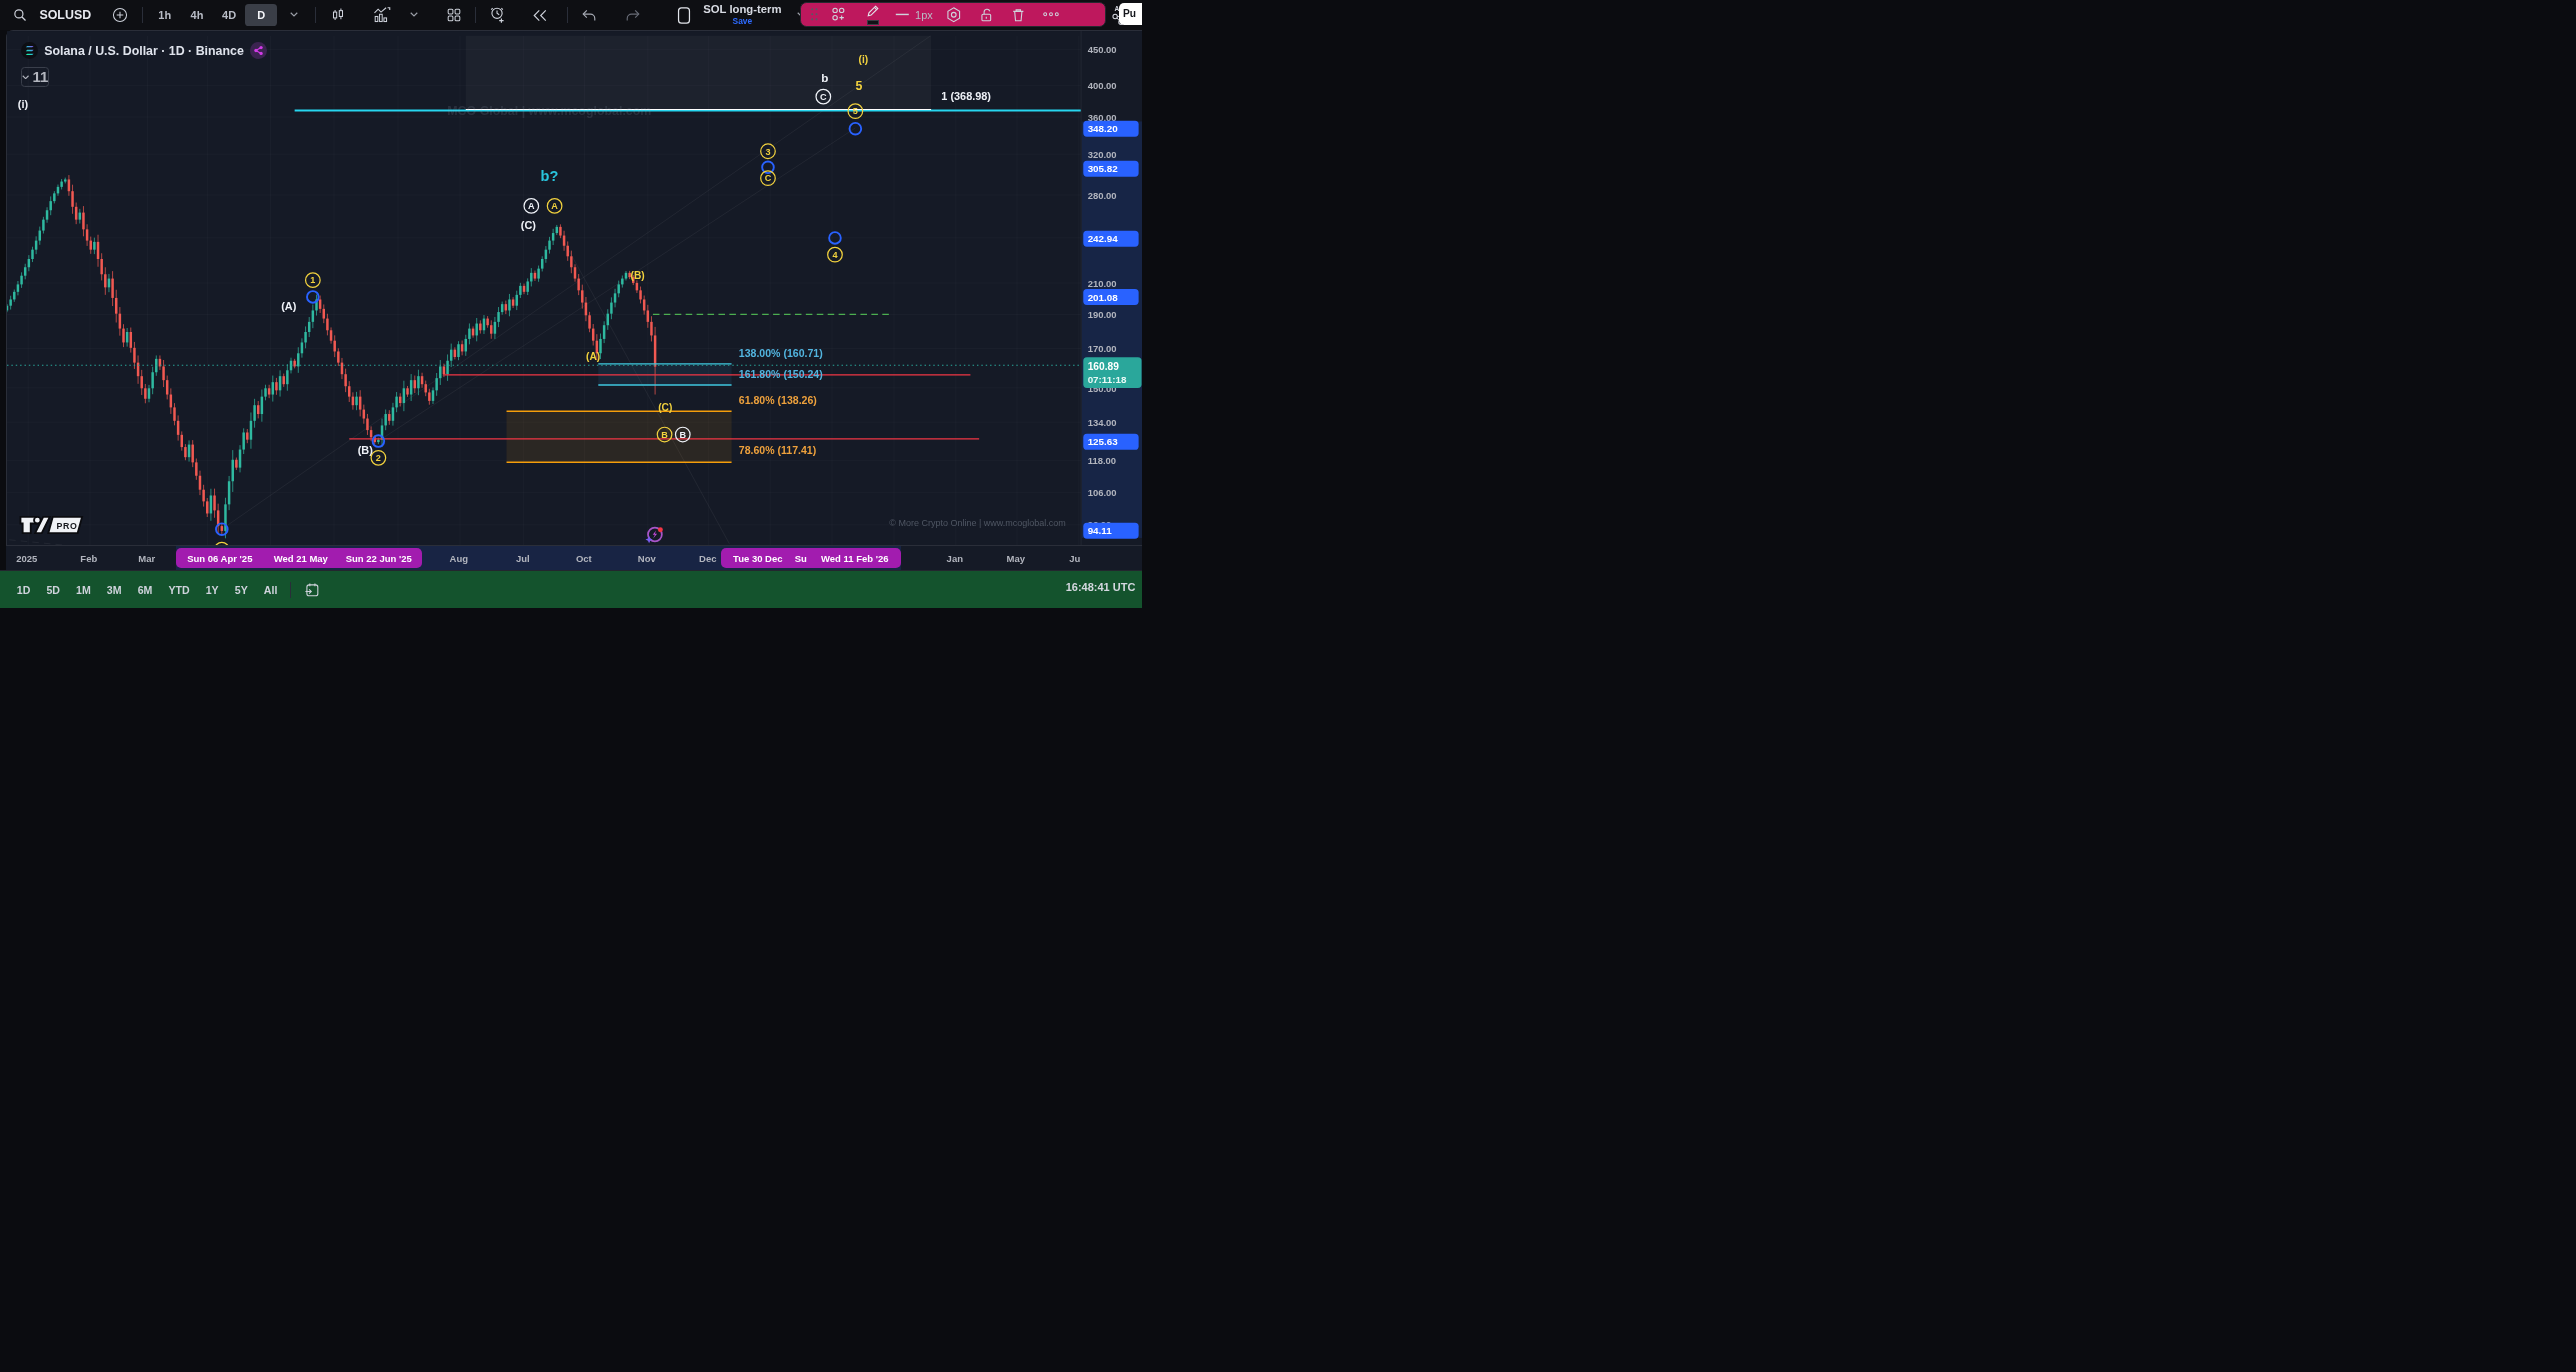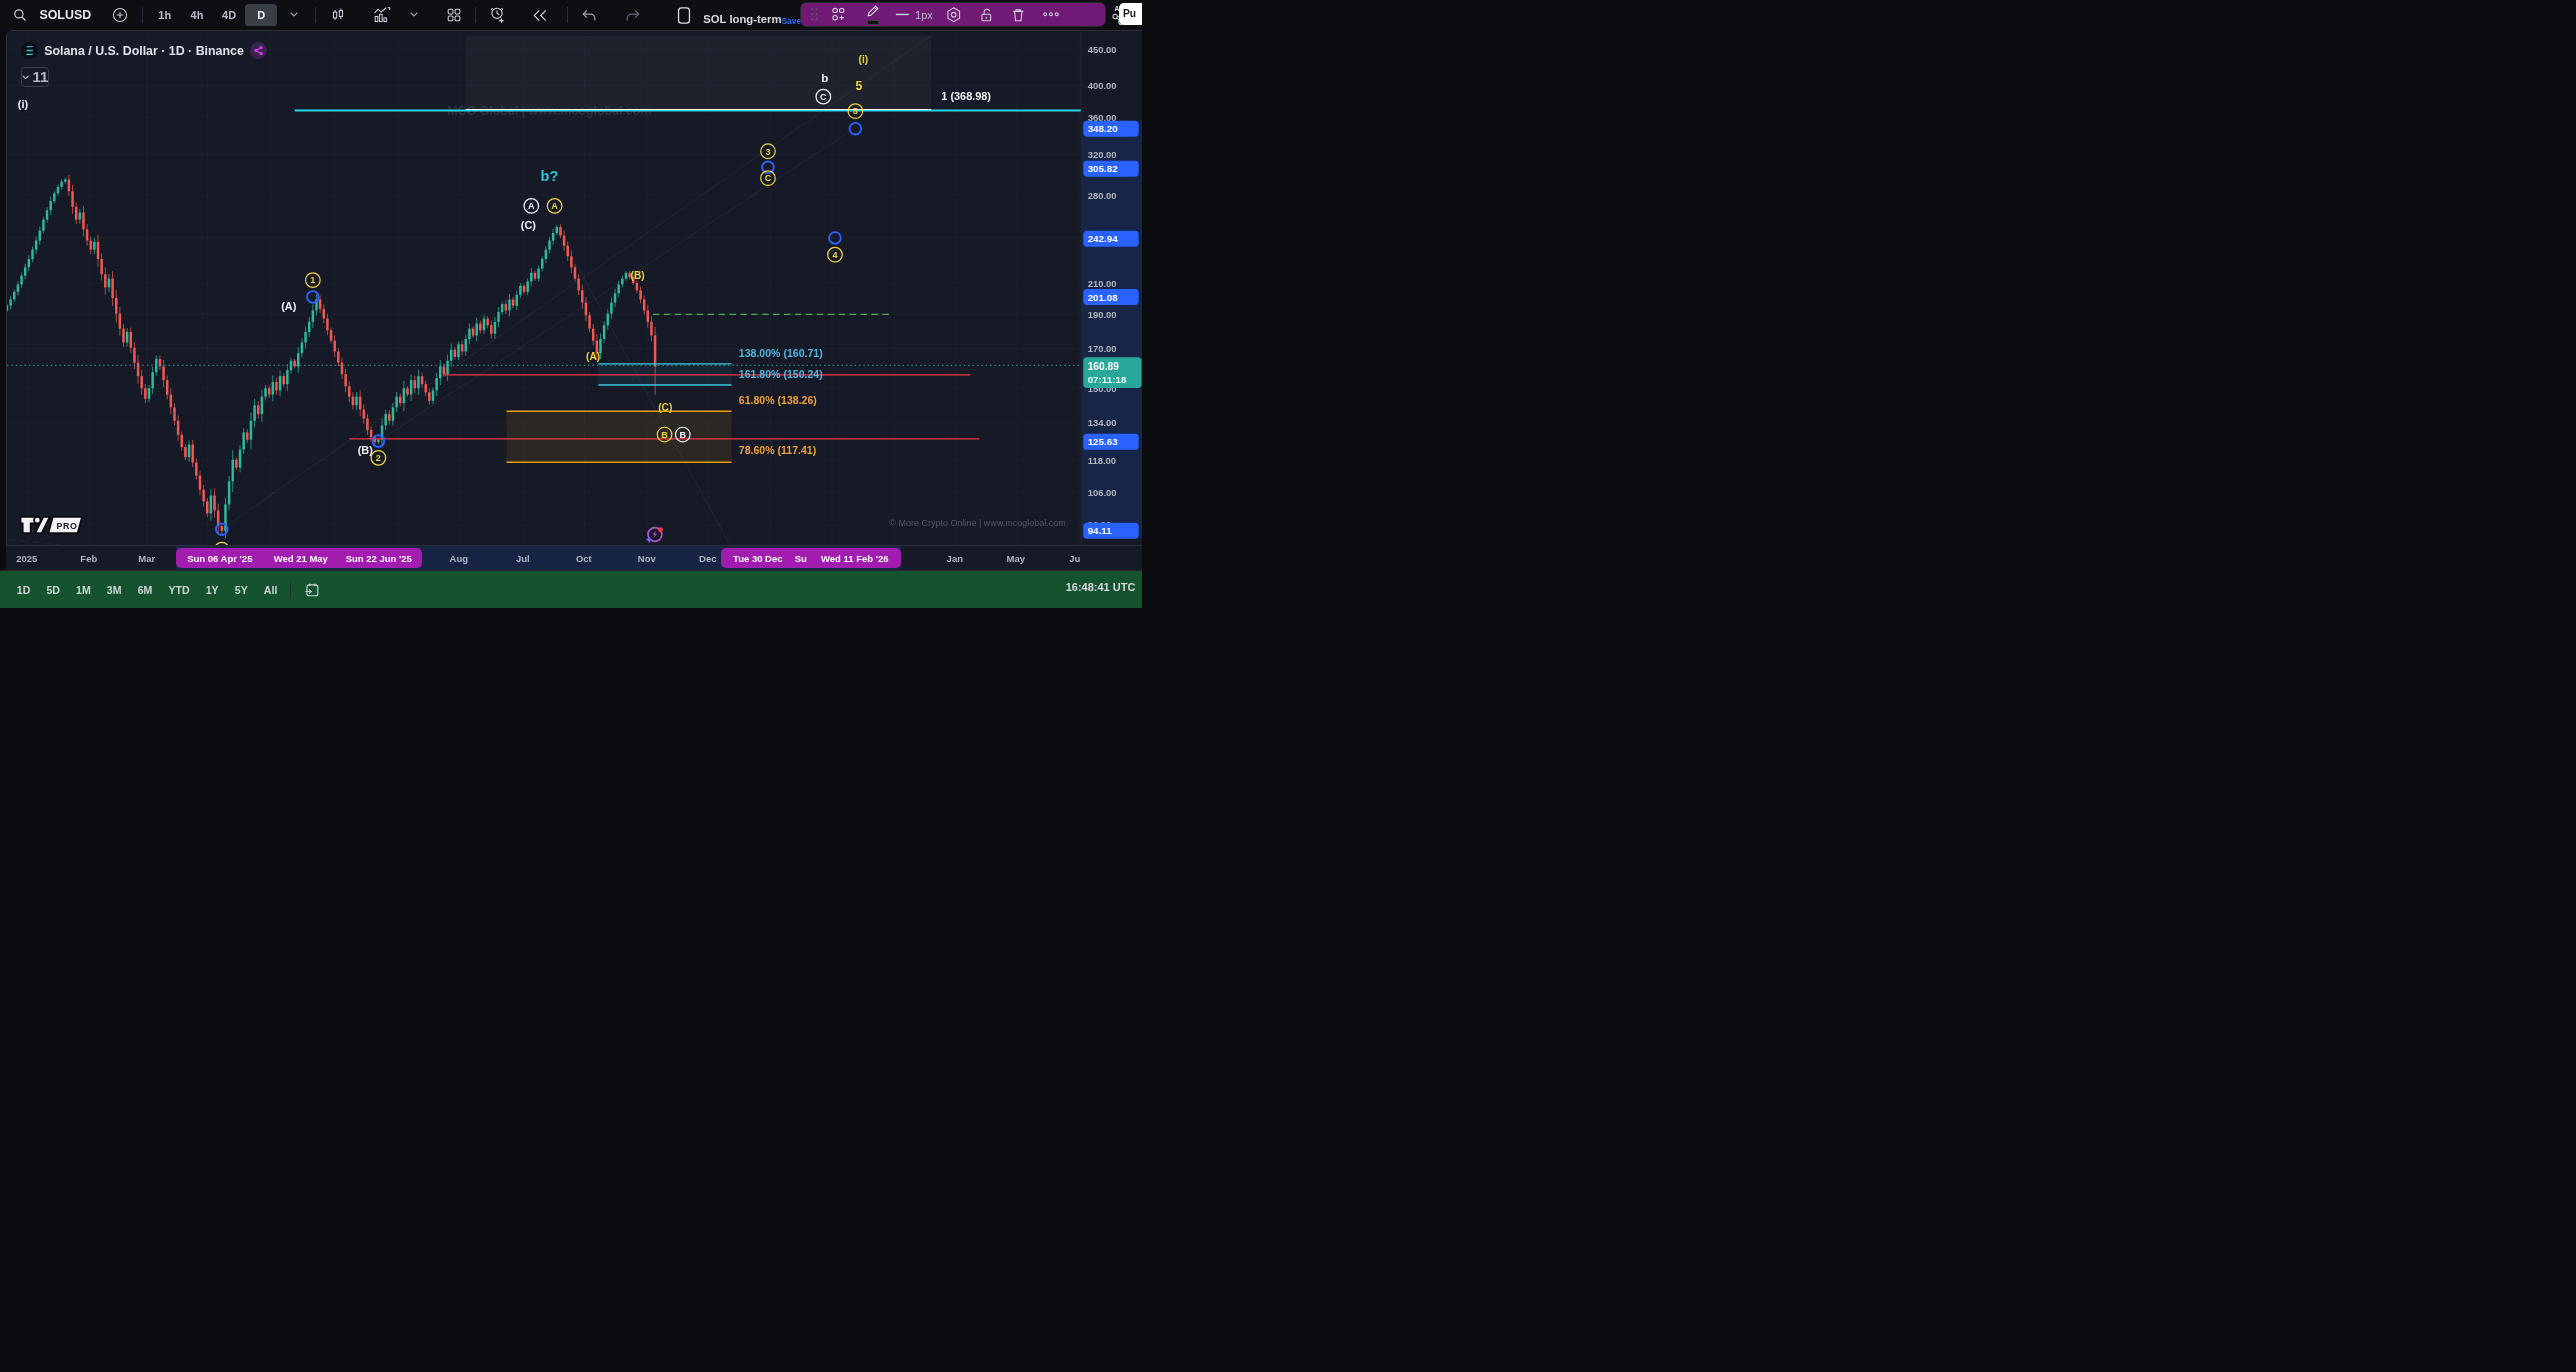--- a/index.html
+++ b/index.html
@@ -6,26 +6,26 @@
     font-family:"Liberation Sans",sans-serif;-webkit-font-smoothing:antialiased;}
   .abs{position:absolute;}
   #stage{position:relative;width:1142px;height:608px;background:#0b0c10;}
   
   #topbar{position:absolute;left:0;top:0;width:1142px;height:30px;background:#0e0f13;display:flex;align-items:center;}
   .tb-item{display:flex;align-items:center;justify-content:center;height:22px;min-width:22px;border-radius:3.6px;
     color:#b8bcc6;font-size:11px;font-weight:600;padding:0 5.1px;cursor:pointer;flex:0 0 auto;}
   .tb-sep{width:0.7px;height:16px;background:#2a2e39;margin:0 5.8px;flex:0 0 auto;}
   .tb-symbol{font-size:12.4px;font-weight:700;color:#e8eaf0;padding:0 2.9px;}
   .tb-interval.active{background:#3a3e47;color:#f5f6fa;}
-  .tb-title-wrap{display:flex;align-items:flex-end;line-height:1.05;padding:0 2.9px;}
+  .tb-title-wrap{display:flex;flex-direction:column;align-items:center;line-height:1.05;padding:0 2.9px;}
   .tb-title{font-size:11.3px;color:#d8dbe3;font-weight:600;}
   .tb-save{font-size:8.4px;color:#2e6bff;font-weight:700;margin-top:0.7px;}
   .tb-circle{width:19px;height:19px;border:1.1px solid #4a4e59;border-radius:50%;display:flex;align-items:center;
     justify-content:center;color:#cfd3dc;font-size:9.5px;font-weight:700;margin:0 2.9px;cursor:pointer;}
-  #drawbar{position:absolute;left:800px;top:2.2px;width:306px;height:25px;background:#701a75;border:0.7px solid #26282f;
+  #drawbar{position:absolute;left:800px;top:2.2px;width:306px;height:25px;background:#be185d;border:0.7px solid #26282f;
     border-radius:6.6px;display:flex;align-items:center;padding:0 4.4px;box-sizing:border-box;}
   .swatch{width:10.2px;height:3.6px;background:#101216;border:0.7px solid #3a3d44;margin-top:1.5px;}
   #publish-btn{position:absolute;right:0;top:2.9px;width:19px;height:22px;background:#ffffff;border-radius:5.1px 0 0 5.1px;
     color:#14161c;font-weight:700;font-size:10.2px;display:flex;align-items:center;padding-left:4.4px;cursor:pointer;}
   
   #widget{position:absolute;left:5.8px;top:30px;width:1136px;height:542px;background:#151A26;border-top-left-radius:7.3px;
     border-top:0.7px solid #2a2e39;border-left:0.7px solid #2a2e39;box-sizing:border-box;}
   #chart-svg{position:absolute;left:0;top:0;}
   
   #legend{position:absolute;left:14.6px;top:11px;display:flex;align-items:center;gap:5.8px;}

